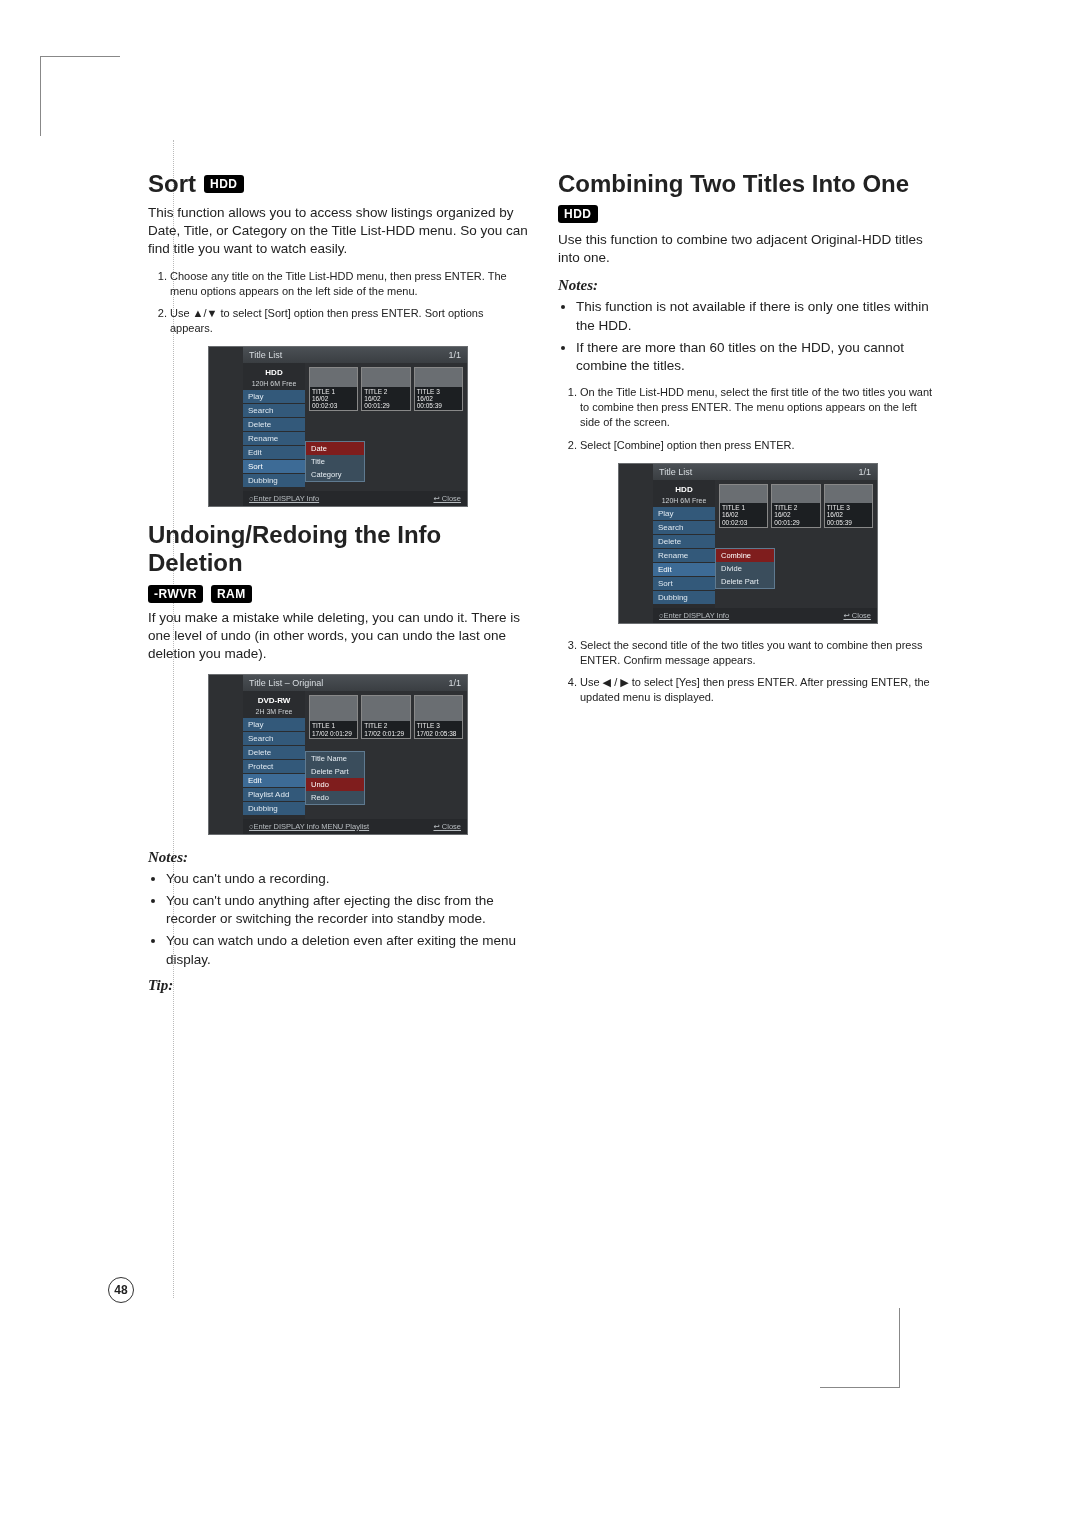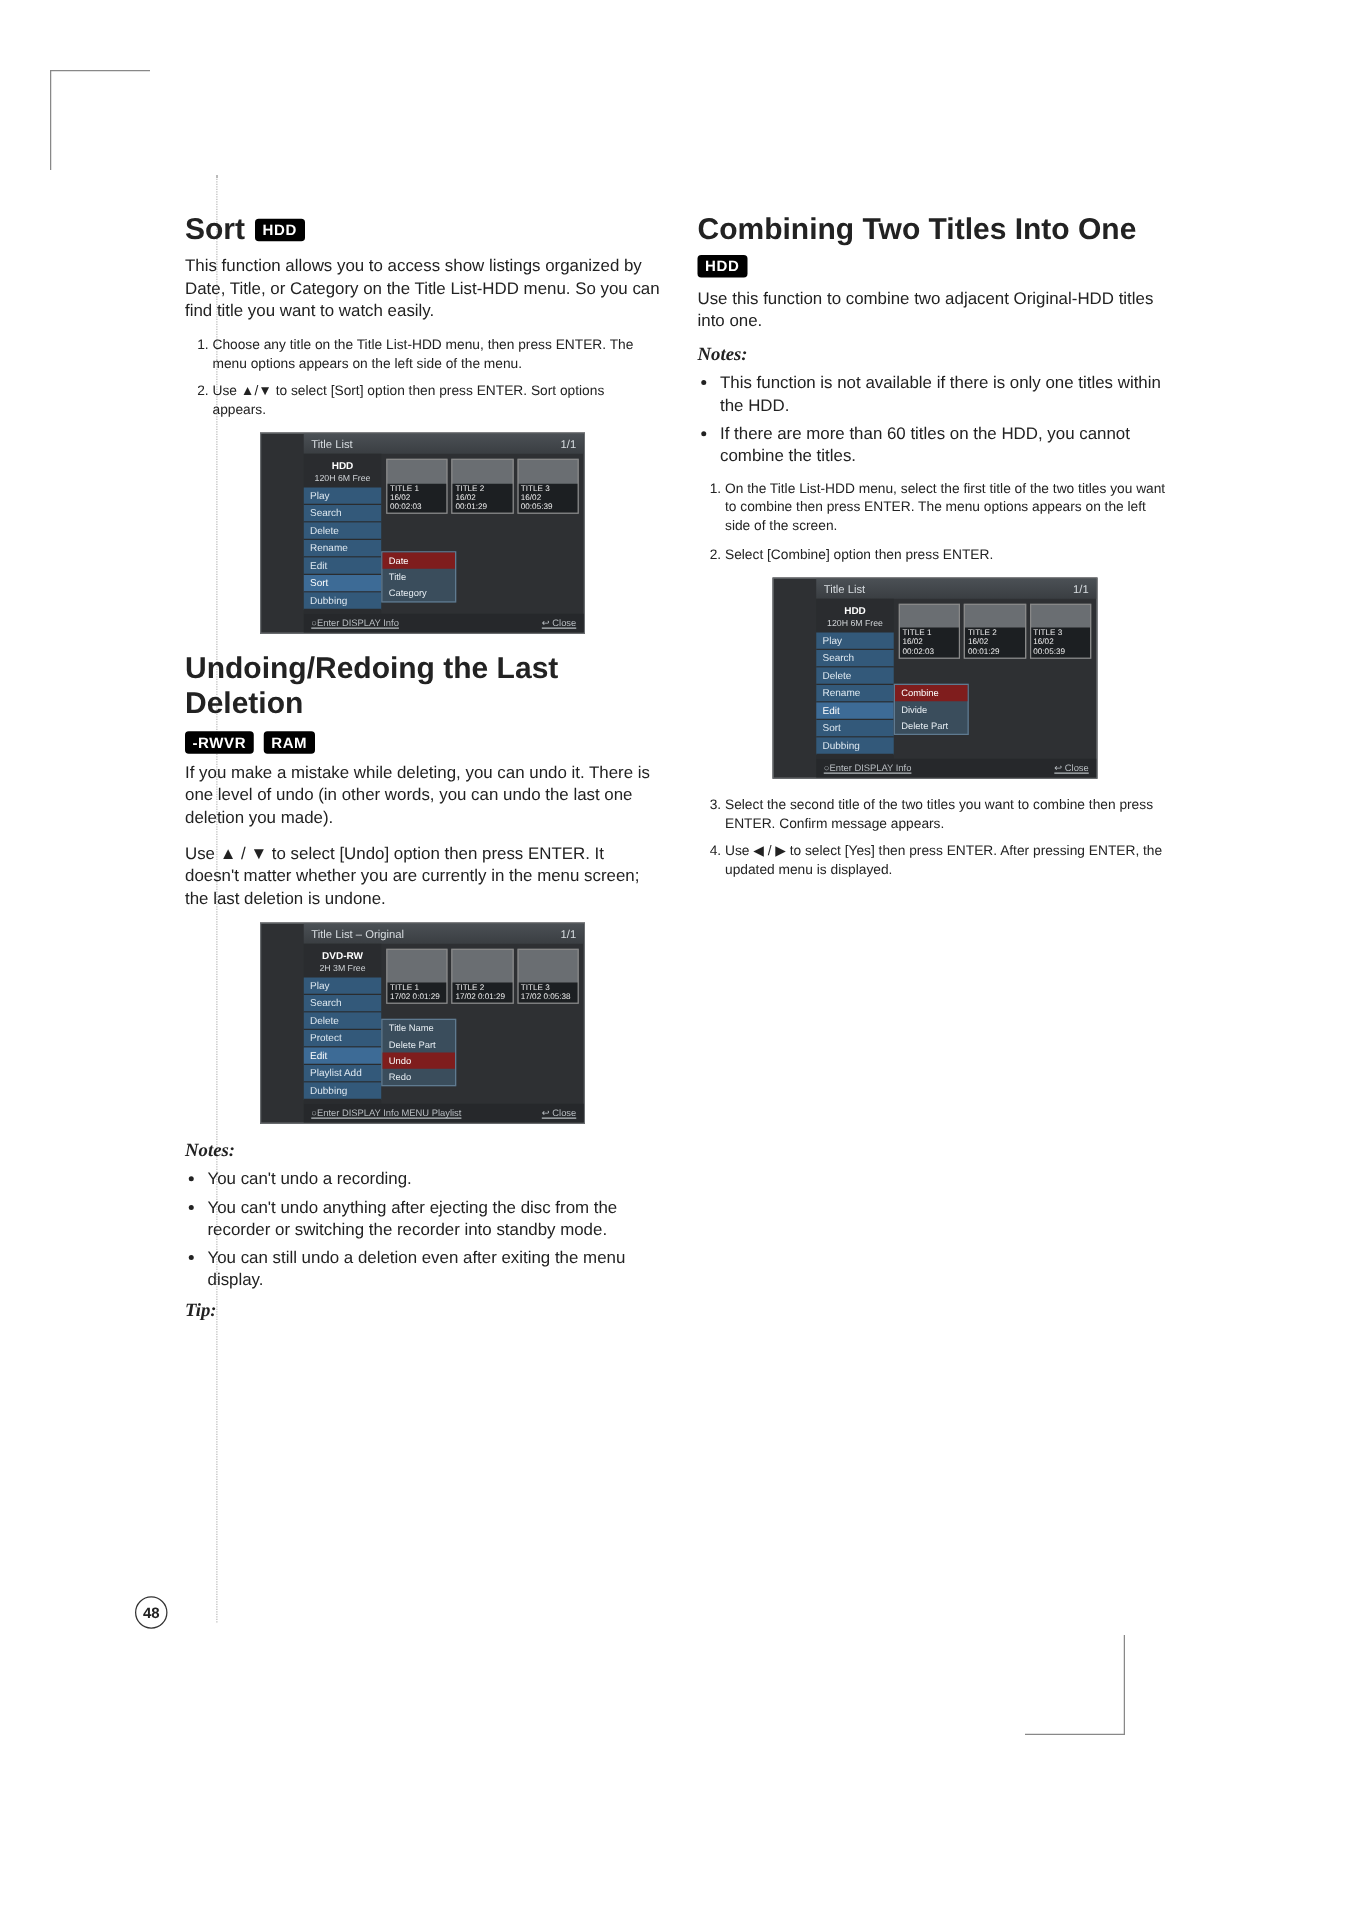--- a/index.html
+++ b/index.html
@@ -220,26 +220,25 @@
         </div>
       </div>
       <div class="osd-footer">
         <span>○Enter  DISPLAY Info</span>
         <span>↩ Close</span>
       </div>
     </div>
 
 
     <div class="h1" style="margin-top:14px">
-      <span>Undoing/Redoing the Last Deletion</span>
+      <span>Undoing/Redoing the Info Deletion</span>
       <span class="badge">-RWVR</span>
       <span class="badge">RAM</span>
     </div>
     <p class="para">If you make a mistake while deleting, you can undo it. There is one level of undo (in other words, you can undo the last one deletion you made).</p>
-    <p class="para">Use ▲ / ▼ to select [Undo] option then press ENTER. It doesn't matter whether you are currently in the menu screen; the last deletion is undone.</p>
 
     <div class="osd">
       <div class="osd-titlebar">
         <span>Title List – Original</span>
         <span>1/1</span>
       </div>
       <div class="osd-body" style="position:relative">
         <div class="osd-side">
           <div class="disc">DVD-RW</div>
           <div class="free">2H 3M Free</div>
@@ -272,21 +271,21 @@
       <div class="osd-footer">
         <span>○Enter  DISPLAY Info  MENU Playlist</span>
         <span>↩ Close</span>
       </div>
     </div>
 
     <div class="notes-head">Notes:</div>
     <ul class="bul-list">
       <li>You can't undo a recording.</li>
       <li>You can't undo anything after ejecting the disc from the recorder or switching the recorder into standby mode.</li>
-      <li>You can still undo a deletion even after exiting the menu display.</li>
+      <li>You can watch undo a deletion even after exiting the menu display.</li>
     </ul>
     <div class="tip-head">Tip:</div>
   </div>
 
   <div class="col">
     <div class="h1">
       <span>Combining Two Titles Into One</span>
     </div>
     <div style="margin-bottom:8px"><span class="badge">HDD</span></div>
     <p class="para">Use this function to combine two adjacent Original-HDD titles into one.</p>

